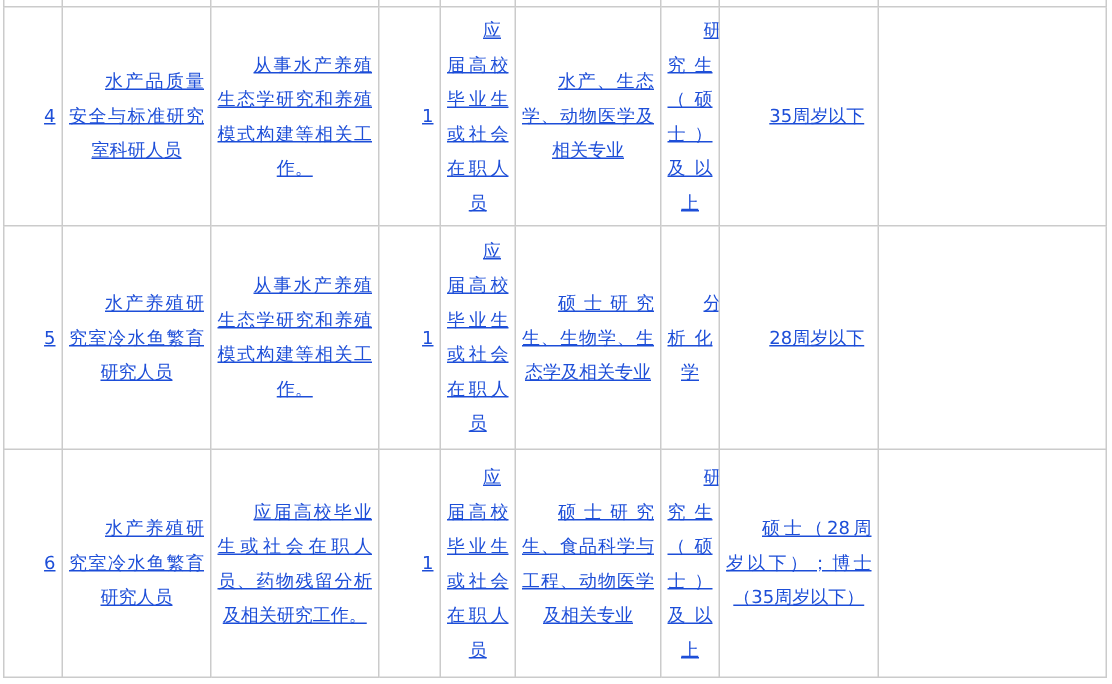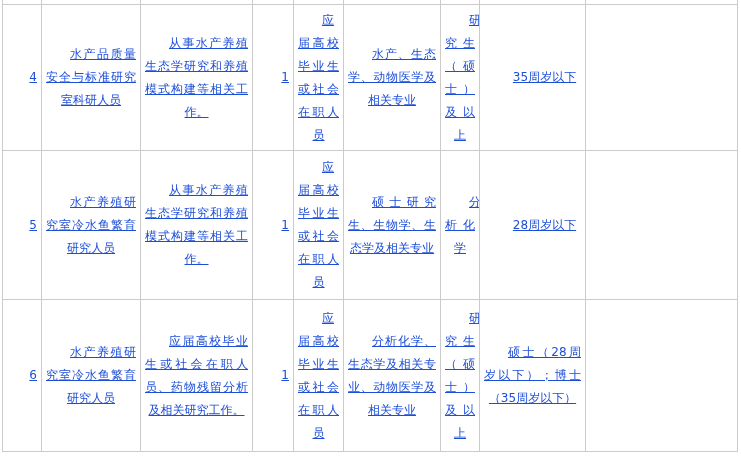--- a/index.html
+++ b/index.html
@@ -106,20 +106,20 @@
       <td class="cell-text">28周岁以下</td>
       <td></td>
     </tr>
 
     <tr style="height:152px;">
       <td class="cell-num">6</td>
       <td class="cell-text">水产养殖研究室冷水鱼繁育研究人员</td>
       <td class="cell-text">应届高校毕业生或社会在职人员、药物残留分析及相关研究工作。</td>
       <td class="cell-num">1</td>
       <td class="cell-text c-app">应届高校毕业生或社会在职人员</td>
-      <td class="cell-text">分析化学、生态学及相关专业、动物医学及相关专业</td>
+      <td class="cell-text">硕士研究生、食品科学与工程、动物医学及相关专业</td>
       <td class="cell-text c-deg">研究生（硕士）及以上</td>
       <td class="cell-text">硕士（28周岁以下）；博士（35周岁以下）</td>
       <td></td>
     </tr>
   </tbody>
     </table>
 </div>
 
 </body></html>

